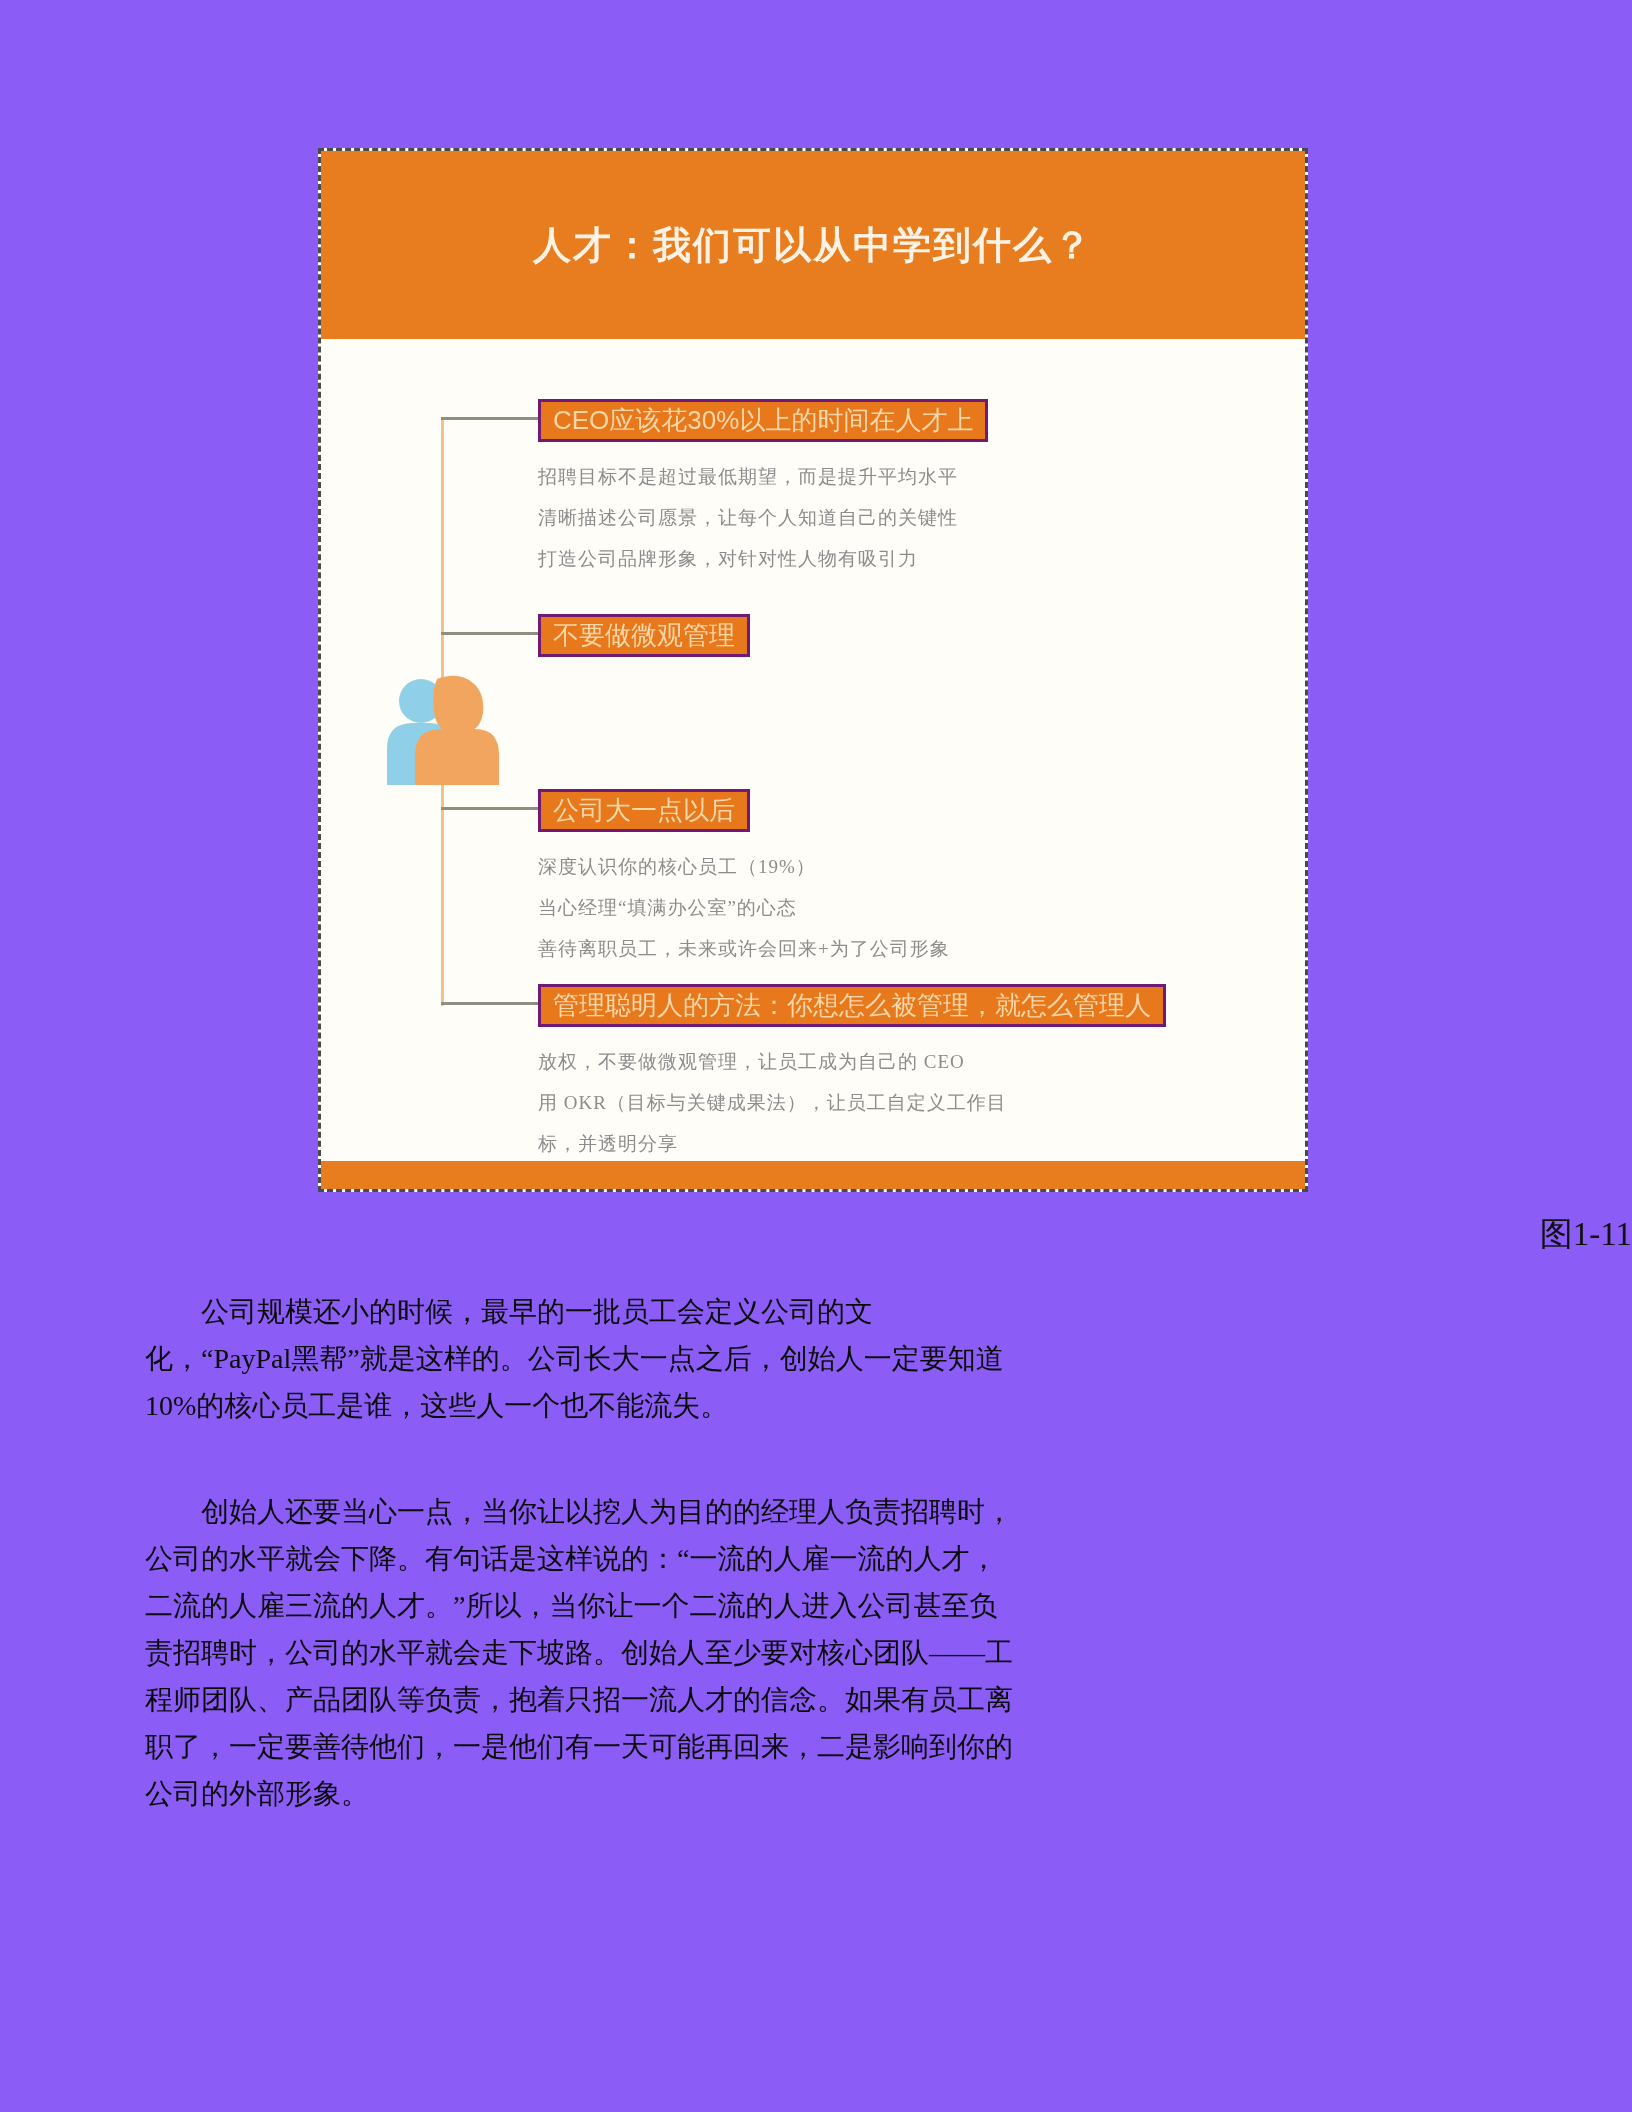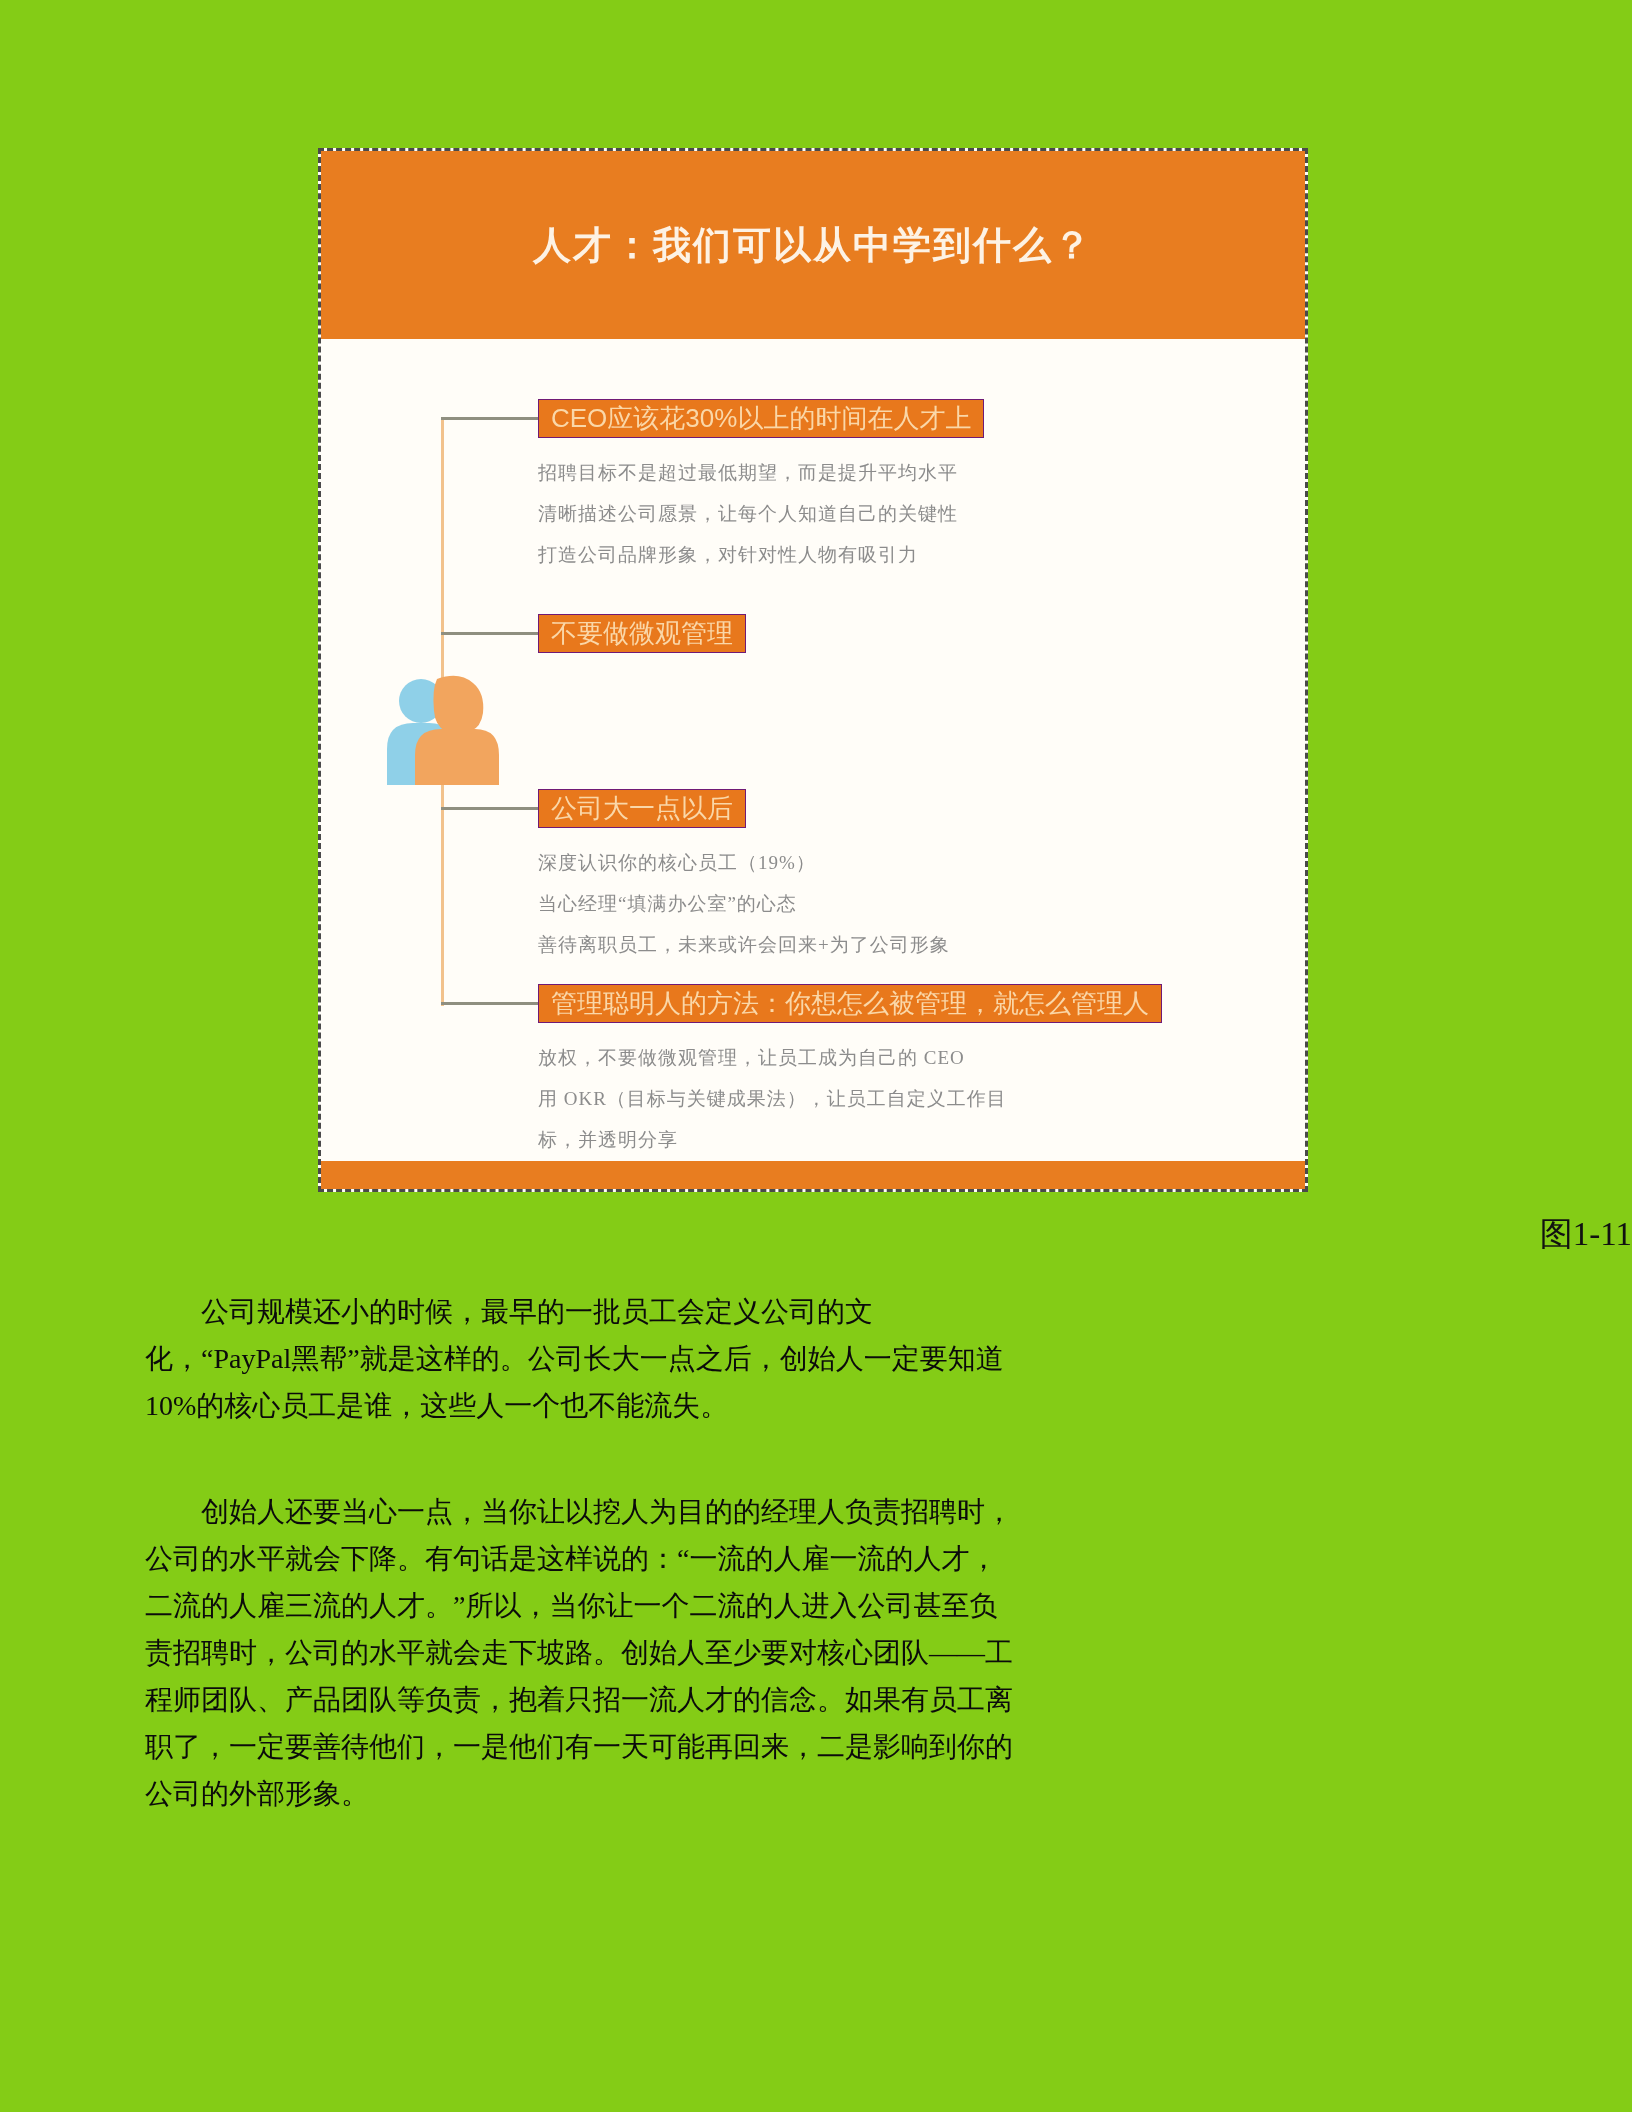--- a/index.html
+++ b/index.html
@@ -1,17 +1,17 @@
 <!DOCTYPE html>
 <html><head>
 <meta charset="utf-8">
 <style>
   html,body { margin:0; padding:0; background:#ffffff; }
   .page {
-    position:relative; width:1632px; height:2112px; background:#84cc16;
+    position:relative; width:1632px; height:2112px; background:#8b5cf6;
     font-family:"Liberation Serif","DejaVu Serif",serif; overflow:hidden;
   }
 
   
   .infographic {
     position:absolute; left:318px; top:148px; width:990px; height:1044px;
     box-sizing:border-box; border:3px dashed #4a4a4a; background:#fffdf8;
     font-family:"Liberation Sans","DejaVu Sans",sans-serif;
   }
   .ig-header {
@@ -21,21 +21,21 @@
   .ig-title { color:#fdf2e4; font-size:38px; font-weight:bold; letter-spacing:2px; }
   .ig-footer { position:absolute; bottom:0; left:0; right:0; height:28px; background:#e87d20; }
 
   .vline { position:absolute; left:120px; top:267px; width:3px; height:588px; background:#f2c28c; }
   .hline { position:absolute; left:120px; width:97px; height:3px; background:#8f8f80; }
   .hline-1 { top:266px; } .hline-2 { top:481px; } .hline-3 { top:656px; } .hline-4 { top:851px; }
 
   .section { position:absolute; left:217px; }
   .sec-1 { top:248px; } .sec-2 { top:463px; } .sec-3 { top:638px; } .sec-4 { top:833px; }
   .bar {
-    display:inline-block; background:#e8781c; border:1px solid #701a75;
+    display:inline-block; background:#e8781c; border:3px solid #701a75;
     color:#fad7a8; font-size:26px; line-height:37px; padding:0 12px; white-space:nowrap;
   }
   .bullets {
     margin-top:14px; font-size:19px; line-height:41px; color:#8c8c8c;
     white-space:pre-line; letter-spacing:1px;font-family:Liberation Serif, serif;
   }
 
   .person { position:absolute; left:58px; top:518px; }
 
   

